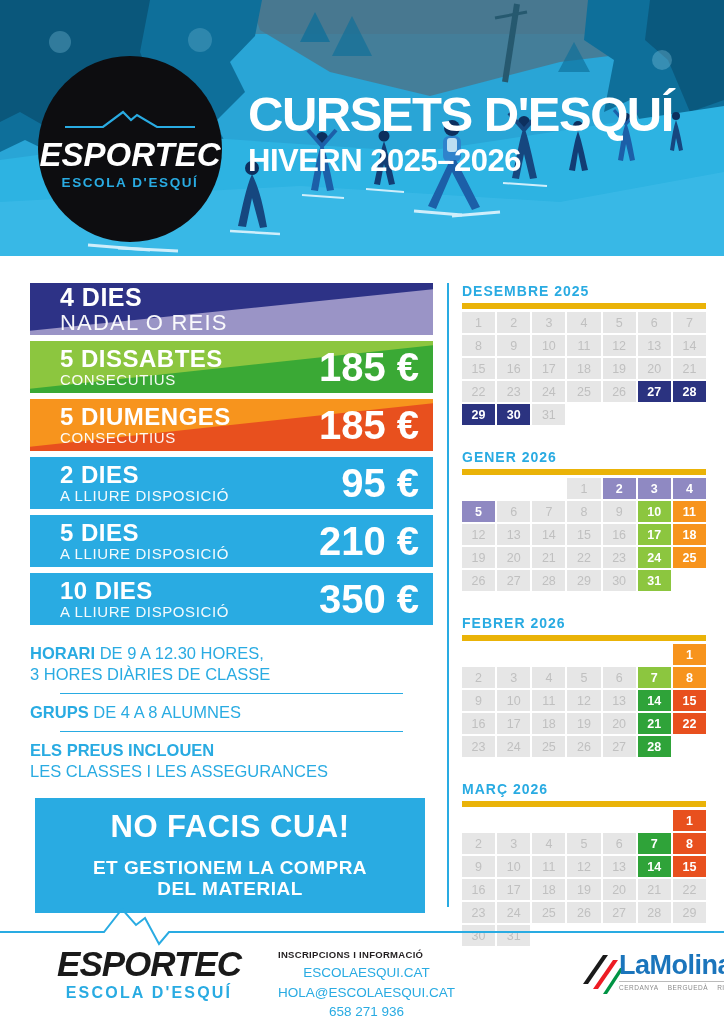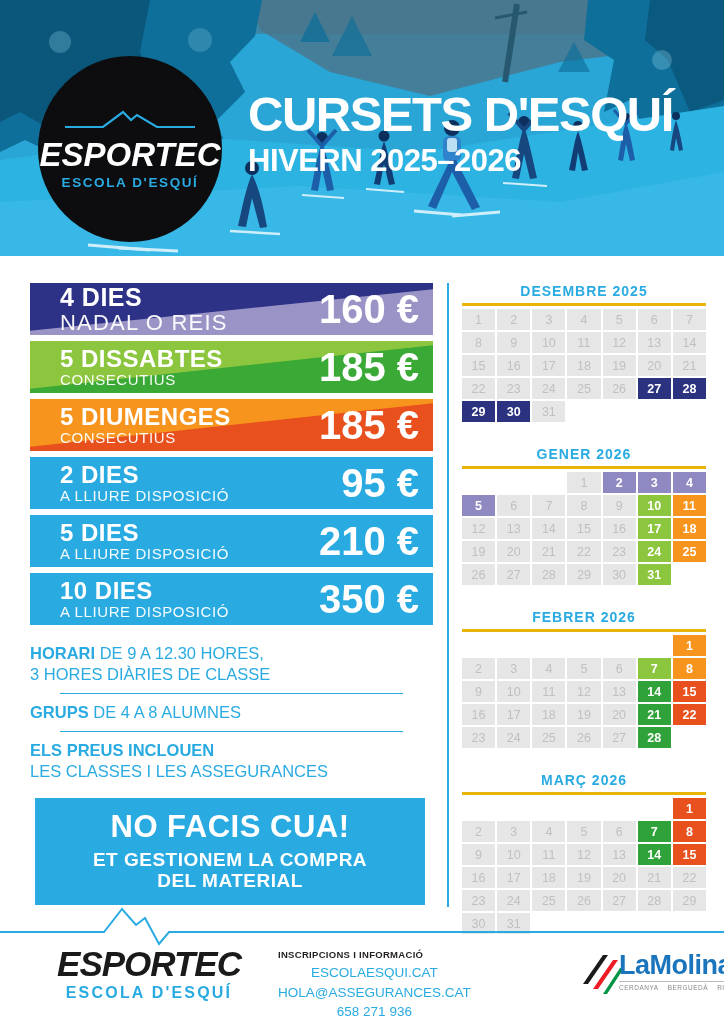--- a/index.html
+++ b/index.html
@@ -38,29 +38,29 @@
   .offer-blue{background:#29abe2;}
 
   
   .info{margin-top:18px;color:#29abe2;font-size:16.5px;line-height:1.28;}
   .info b{font-weight:bold;}
   .divider{border:0;border-top:1.5px solid #29abe2;margin:8px 30px;}
 
   
   .promo{margin:15px 0 0 5px;width:390px;box-sizing:border-box;background:#29abe2;color:#fff;
          text-align:center;padding:11px 8px 13px;}
-  .promo-title{font-size:31px;font-weight:bold;letter-spacing:0.5px;margin-bottom:4px;}
+  .promo-title{font-size:31px;font-weight:bold;letter-spacing:0.5px;margin-bottom:12px;}
   .promo-line{font-size:19px;font-weight:bold;letter-spacing:0.5px;line-height:1.15;}
 
   
   .right-col{position:absolute;left:447px;top:283px;width:259px;box-sizing:border-box;
              border-left:2px solid #29abe2;padding-left:13px;height:624px;}
   .calendar{margin-bottom:24px;}
-  .cal-title{text-align:center;color:#29abe2;font-weight:bold;font-size:14px;letter-spacing:1px;
-             padding-bottom:4px;border-bottom:3px solid #eab308;margin-bottom:3px;}
+  .cal-title{text-align:left;color:#29abe2;font-weight:bold;font-size:14px;letter-spacing:1px;
+             padding-bottom:4px;border-bottom:6px solid #eab308;margin-bottom:3px;}
   .cal-grid{display:grid;grid-template-columns:repeat(7,1fr);gap:2px;}
   .cal-cell{height:21px;display:flex;align-items:center;justify-content:center;font-size:12.5px;}
   .s-gray{background:#e6e6e6;color:#c0c0c0;}
   .s-empty{background:transparent;}
   .s-navy{background:#2b3380;color:#fff;font-weight:bold;}
   .s-purple{background:#8f89c2;color:#fff;font-weight:bold;}
   .s-lgreen{background:#8cc63f;color:#fff;font-weight:bold;}
   .s-dgreen{background:#2fa339;color:#fff;font-weight:bold;}
   .s-orange{background:#f7941d;color:#fff;font-weight:bold;}
   .s-dorange{background:#e8501e;color:#fff;font-weight:bold;}
@@ -175,21 +175,20 @@
   </div>
 
   <div class="left-col">
     <div>
         <div class="offer offer-purple first">
           <div class="diag"></div>
           <div class="offer-content">
             <div class="offer-title">4 DIES</div>
             <div class="offer-sub">NADAL O REIS</div>
           </div>
-          <div class="offer-price">160 €</div>
         </div>
         <div class="offer offer-green">
           <div class="diag"></div>
           <div class="offer-content">
             <div class="offer-title">5 DISSABTES</div>
             <div class="offer-sub">CONSECUTIUS</div>
           </div>
           <div class="offer-price">185 €</div>
         </div>
         <div class="offer offer-orange">
@@ -424,21 +423,21 @@
   </svg>
 
   <div class="footer-brand">
     <div class="fb-name">ESPORTEC</div>
     <div class="fb-sub">ESCOLA D'ESQUÍ</div>
   </div>
 
   <div class="footer-contact">
     <div class="fc-heading">INSCRIPCIONS I INFORMACIÓ</div>
     <div class="fc-line">ESCOLAESQUI.CAT</div>
-    <div class="fc-line">HOLA@ASSEGURANCES.CAT</div>
+    <div class="fc-line">HOLA@ESCOLAESQUI.CAT</div>
     <div class="fc-line">658 271 936</div>
     <div class="fc-social">
 
       <span class="fc-handle">@ESPORTECOUTDOOR</span>
     </div>
   </div>
 
   <div class="footer-lamolina">
     <svg width="46" height="50" viewBox="0 0 46 50">
       <path d="M2,32 L22,3 L27,3 L7,32 Z" fill="#1a1a1a"></path>

